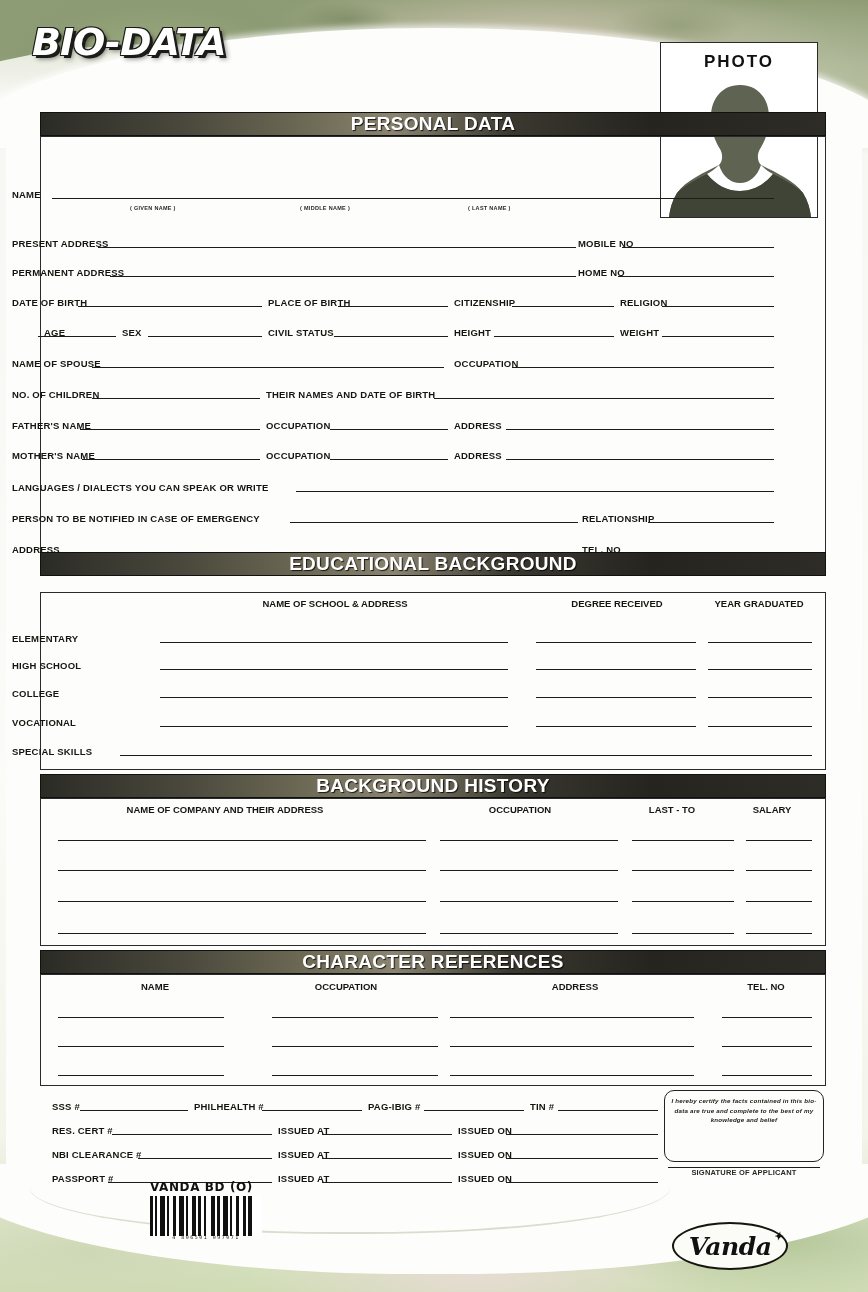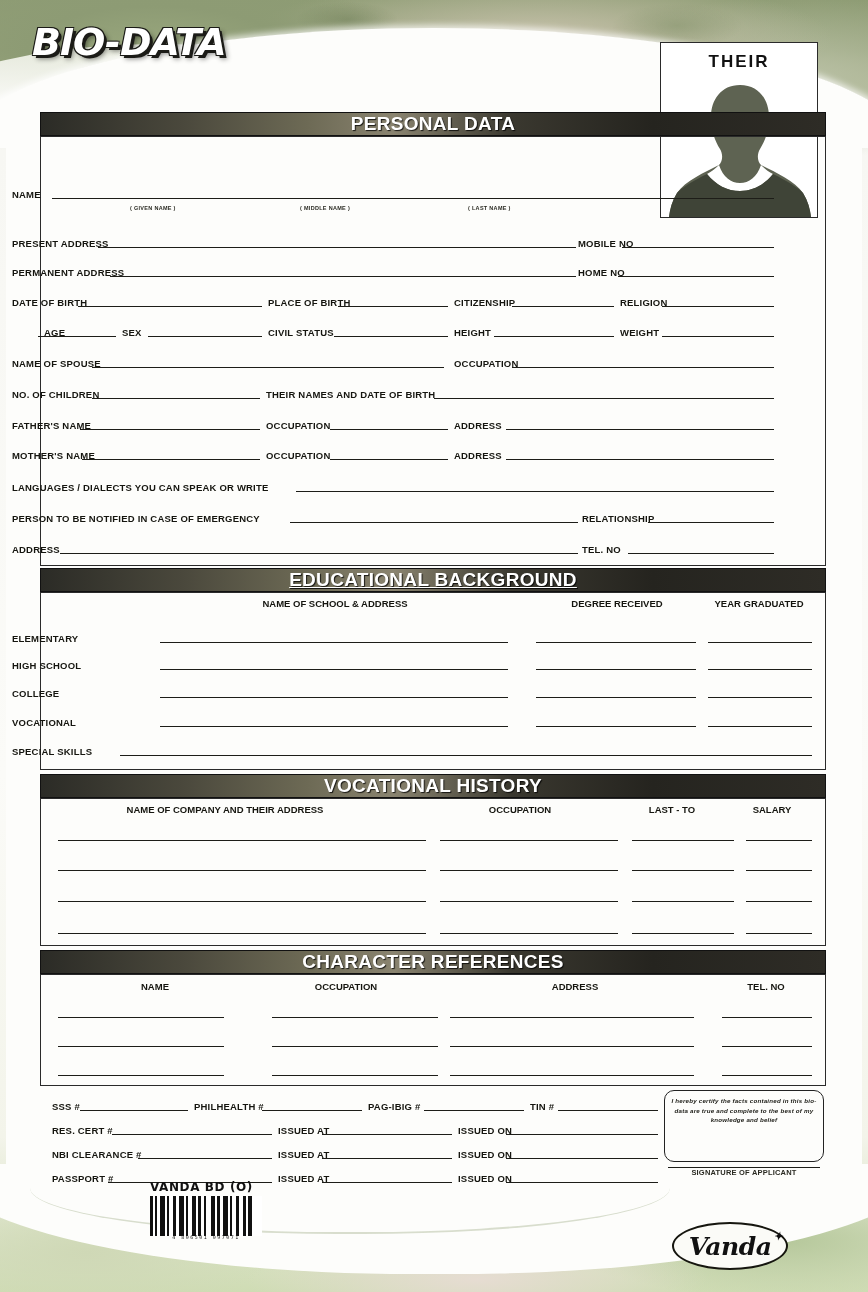--- a/index.html
+++ b/index.html
@@ -189,21 +189,21 @@
   <div class="page-white"></div>
   <div class="wave-bot"></div>
   <div class="wave-bot-line"></div>
 </div>
 
 <div class="sheet">
 
   <div class="title">BIO-DATA</div>
 
   <div class="photo-box">
-    <div class="photo-label">THEIR</div>
+    <div class="photo-label">PHOTO</div>
     <svg class="silhouette" viewBox="0 0 158 136" preserveAspectRatio="none">
       <path d="M79 4 C60 4 50 19 50 36 C50 50 54 60 59 68 C62 73 62 80 58 84 C44 91 24 100 16 112 C11 120 9 128 8 136 L150 136 C149 128 147 120 142 112 C134 100 114 91 100 84 C96 80 96 73 99 68 C104 60 108 50 108 36 C108 19 98 4 79 4 Z" fill="#5e6352"></path>
       <path d="M58 84 C62 96 70 102 79 102 C88 102 96 96 100 84 C104 88 108 91 112 93 C103 104 92 110 79 110 C66 110 55 104 46 93 C50 91 54 88 58 84 Z" fill="#ffffff"></path>
       <path d="M46 93 C55 104 66 110 79 110 C92 110 103 104 112 93 C126 100 138 107 142 112 C147 120 149 128 150 136 L8 136 C9 128 11 120 16 112 C20 107 32 100 46 93 Z" fill="#3f4437"></path>
     </svg>
   </div>
 
   <div class="bar" style="top:112px;">PERSONAL DATA</div>
   <div class="panel" style="top:136px; height:430px;"></div>
 
@@ -298,21 +298,21 @@
     <span class="line" style="left:648px; width:126px;"></span>
   </div>
 
   <div class="row" style="top:538px;">
     <span class="lbl" style="left:12px;">ADDRESS</span>
     <span class="line" style="left:60px; width:518px;"></span>
     <span class="lbl" style="left:582px;">TEL. NO</span>
     <span class="line" style="left:628px; width:146px;"></span>
   </div>
 
-  <div class="bar" style="top:568px;text-decoration:underline;">EDUCATIONAL BACKGROUND</div>
+  <div class="bar" style="top:552px;">EDUCATIONAL BACKGROUND</div>
   <div class="panel" style="top:592px; height:178px;"></div>
 
   <span class="colhead" style="left:250px; top:598px; width:170px;">NAME OF SCHOOL &amp; ADDRESS</span>
   <span class="colhead" style="left:552px; top:598px; width:130px;">DEGREE RECEIVED</span>
   <span class="colhead" style="left:700px; top:598px; width:118px;">YEAR GRADUATED</span>
 
   <div class="row" style="top:627px;">
     <span class="lbl" style="left:12px;">ELEMENTARY</span>
     <span class="line" style="left:160px; width:348px;"></span>
     <span class="line" style="left:536px; width:160px;"></span>
@@ -334,21 +334,21 @@
     <span class="lbl" style="left:12px;">VOCATIONAL</span>
     <span class="line" style="left:160px; width:348px;"></span>
     <span class="line" style="left:536px; width:160px;"></span>
     <span class="line" style="left:708px; width:104px;"></span>
   </div>
   <div class="row" style="top:740px;">
     <span class="lbl" style="left:12px;">SPECIAL SKILLS</span>
     <span class="line" style="left:120px; width:692px;"></span>
   </div>
 
-  <div class="bar" style="top:774px;">VOCATIONAL HISTORY</div>
+  <div class="bar" style="top:774px;">BACKGROUND HISTORY</div>
   <div class="panel" style="top:798px; height:148px;"></div>
 
   <span class="colhead" style="left:100px; top:804px; width:250px;">NAME OF COMPANY AND THEIR ADDRESS</span>
   <span class="colhead" style="left:440px; top:804px; width:160px;">OCCUPATION</span>
   <span class="colhead" style="left:620px; top:804px; width:104px;">LAST - TO</span>
   <span class="colhead" style="left:730px; top:804px; width:84px;">SALARY</span>
 
   <div class="row" style="top:825px;">
     <span class="line" style="left:58px; width:368px;"></span>
     <span class="line" style="left:440px; width:178px;"></span>

